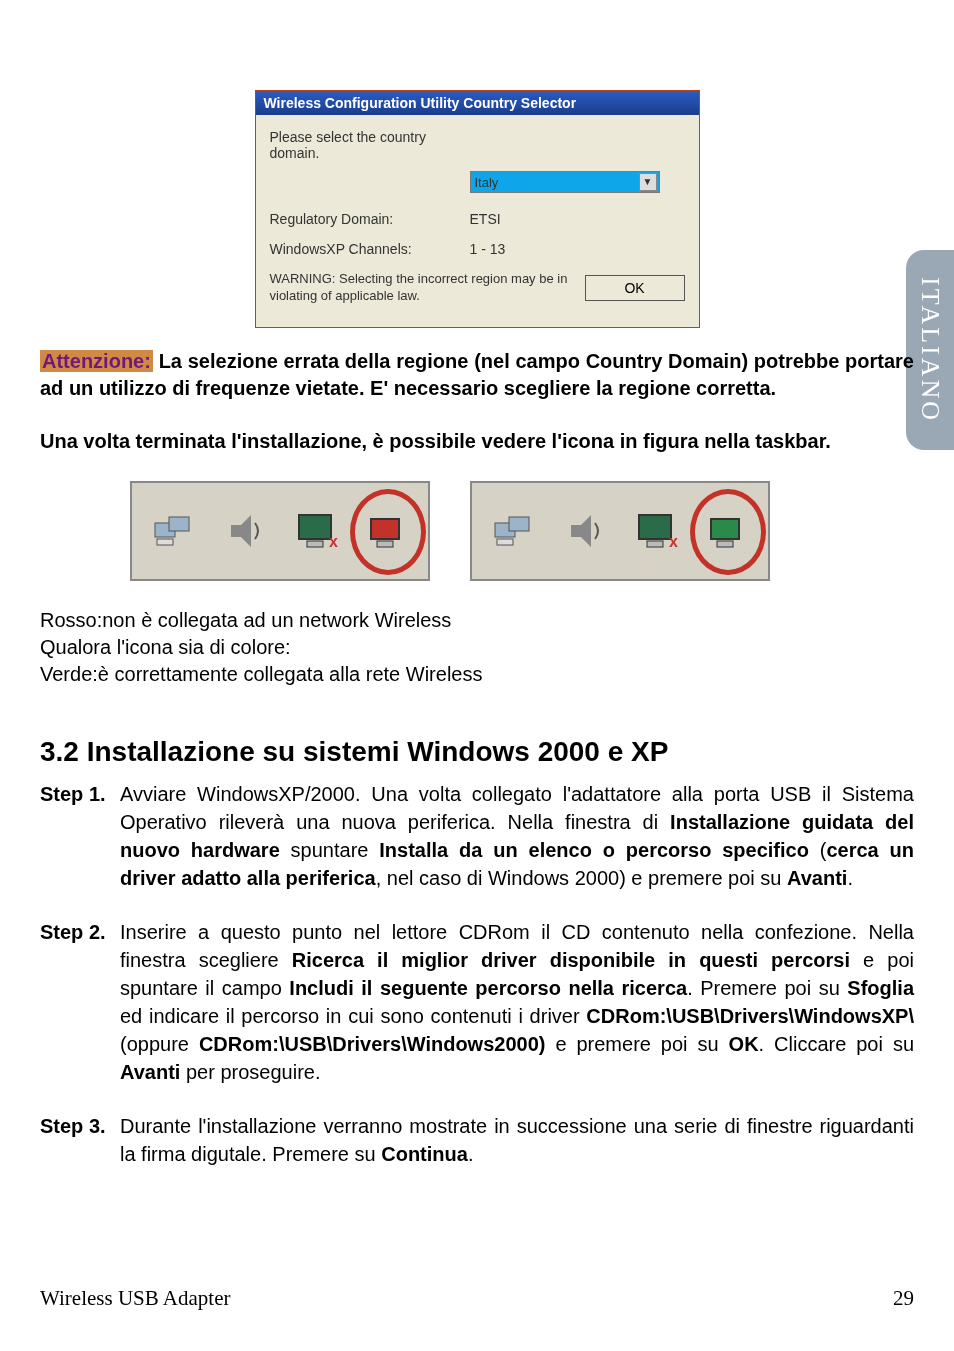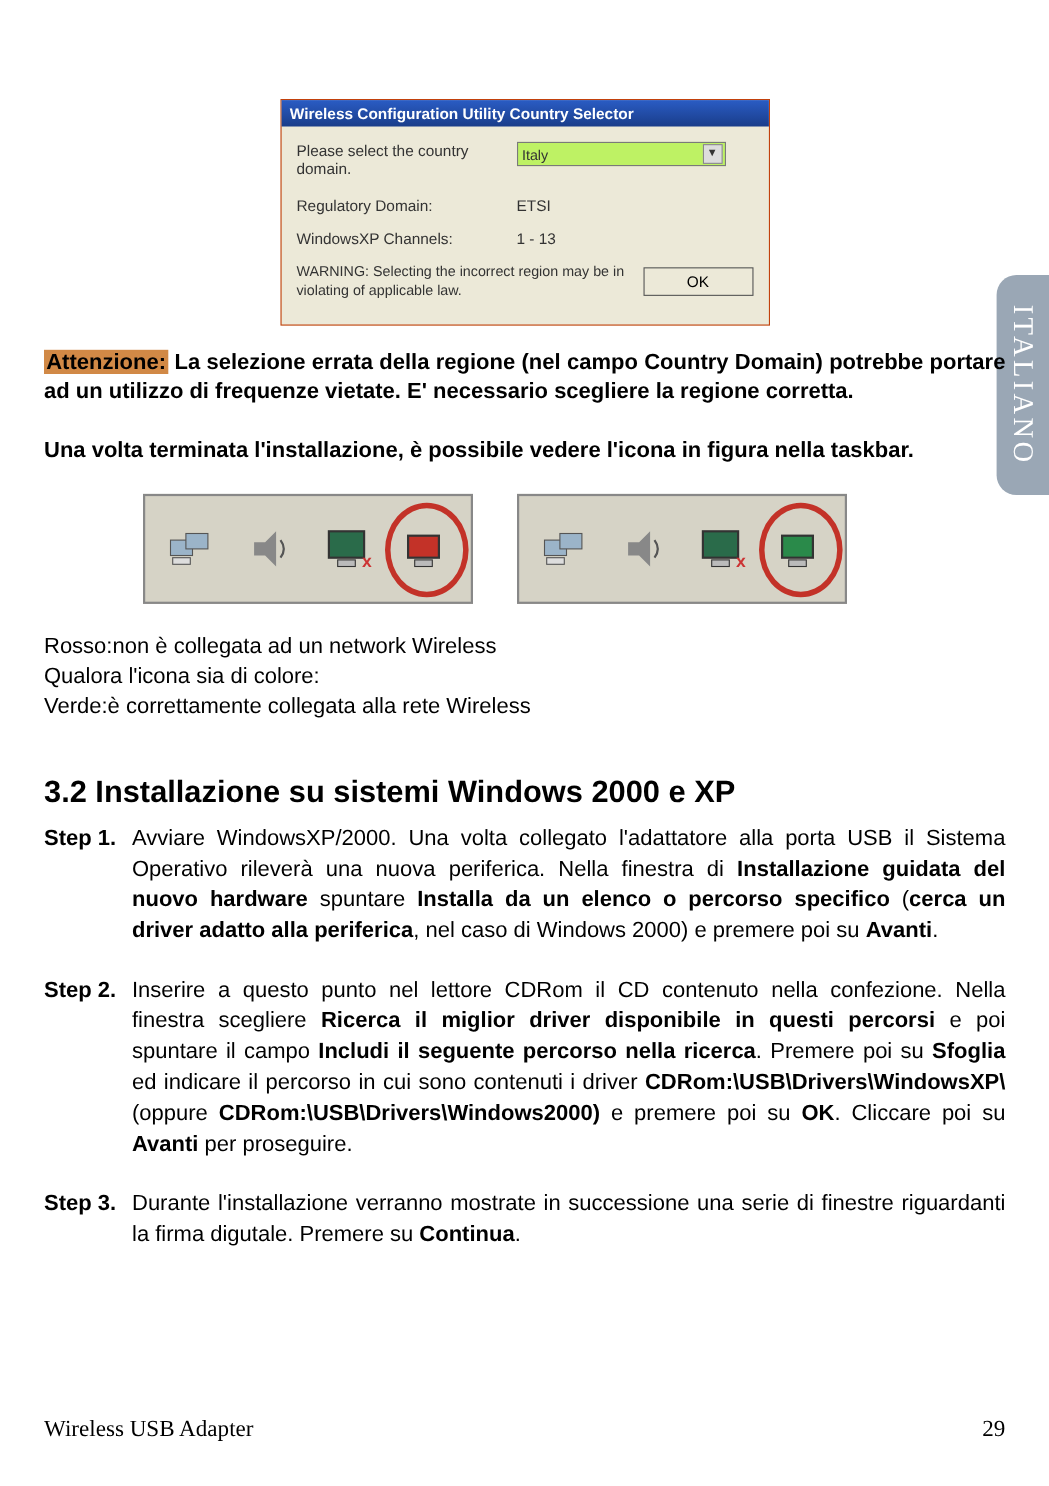--- a/index.html
+++ b/index.html
@@ -66,25 +66,26 @@
   }
   .dialog-value {
     flex: 1;
     font-size: 14px;
   }
   .dialog-select {
     display: inline-flex;
     align-items: center;
     justify-content: space-between;
     border: 1px solid #7a7a7a;
-    background: #bef264;
+    background: #0ea5e9;
     width: 190px;
     height: 22px;
     padding: 0 2px 0 4px;
     font-size: 13px;
+    margin-top: 42px;
   }
   .dialog-select .arrow {
     width: 18px;
     height: 18px;
     background: #ddd;
     border: 1px solid #888;
     text-align: center;
     font-size: 10px;
     line-height: 16px;
   }
@@ -109,21 +110,21 @@
   .attn-block {
     font-size: 20px;
     line-height: 1.35;
     text-align: justify;
     font-weight: bold;
     margin-bottom: 26px;
   }
   .attn-label {
     background: #d18946;
     padding: 0 2px;
-    color: #000000;
+    color: #701a75;
   }
   .body-text {
     font-size: 20px;
     line-height: 1.35;
     text-align: justify;
     margin-bottom: 26px;
     font-weight: bold;
   }
   .taskbar-row {
     display: flex;

